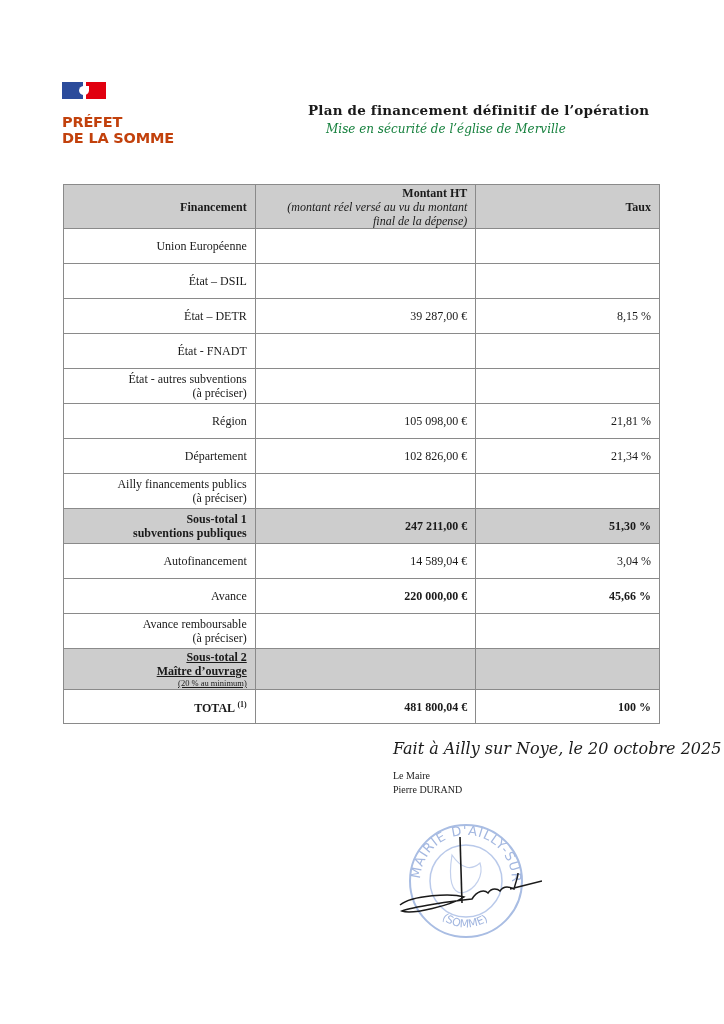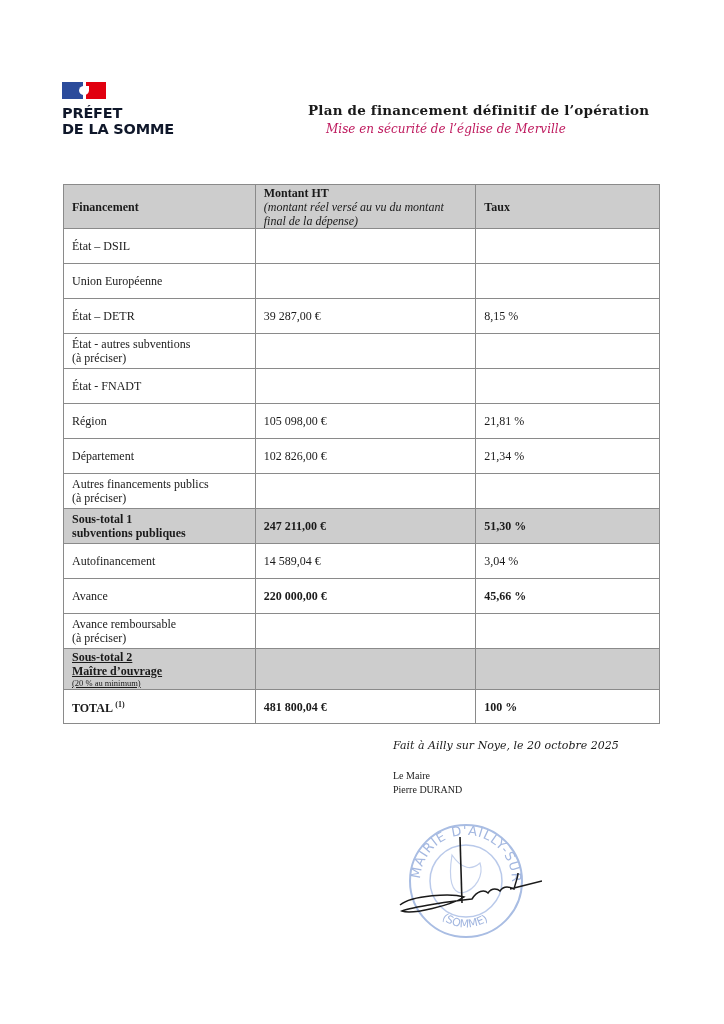--- a/index.html
+++ b/index.html
@@ -8,54 +8,54 @@
       font-family: "DejaVu Serif", "Liberation Serif", serif;
       color: #1a1a1a;
     }
     .logo { position: absolute; left: 62px; top: 82px; width: 130px; }
     .flag { position: relative; width: 44px; height: 18px; }
     .flag .blue { position: absolute; left: 0; top: 0; width: 21px; height: 17px; background: #2b4b9b; }
     .flag .red { position: absolute; left: 24px; top: 0; width: 20px; height: 17px; background: #e1000f; }
     .flag .white { position: absolute; left: 17px; top: 4px; width: 10px; height: 9px; background: #fff; border-radius: 50% 0 50% 50%; }
     .logo-title {
       font-family: "DejaVu Sans", "Liberation Sans", sans-serif;
-      font-weight: bold; font-size: 14.5px; line-height: 16px; color: #0f172a; margin-top: 5px; letter-spacing: -0.2px;
+      font-weight: bold; font-size: 14.5px; line-height: 16px; color: #c2410c; margin-top: 14px; letter-spacing: -0.2px;
     }
     .motto { font-family: "Liberation Serif", serif; font-style: italic; font-size: 8.5px; line-height: 10px; color: #333; margin-top: 3px; }
 
     .doc-title {
       position: absolute; left: 308px; top: 102px; font-size: 13.5px; font-weight: bold;
       font-family: "DejaVu Serif", serif; letter-spacing: 0.2px; white-space: nowrap;
     }
     .doc-subtitle {
       position: absolute; left: 326px; top: 122px; font-size: 12px; font-style: italic;
-      font-family: "DejaVu Serif", serif; white-space: nowrap; color: #be185d;
+      font-family: "DejaVu Serif", serif; white-space: nowrap; color: #15803d;
     }
 
     table.fin {
       position: absolute; left: 63px; top: 184px; width: 597px;
       border-collapse: collapse; font-family: "Liberation Serif", serif; font-size: 12px;
     }
     table.fin td, table.fin th {
-      border: 1.3px solid #8a8a8a; text-align: left; vertical-align: middle; padding: 0 8px; line-height: 14px;
+      border: 1.3px solid #8a8a8a; text-align: right; vertical-align: middle; padding: 0 8px; line-height: 14px;
     }
     table.fin col.c1 { width: 192px; }
     table.fin col.c2 { width: 221px; }
     table.fin col.c3 { width: 184px; }
     tr.head th { background: #cdcdcd; height: 43px; font-weight: bold; }
     tr.row td { height: 34px; }
     tr.grey td { background: #cdcdcd; font-weight: bold; margin-top: 15px; }
     tr.st2 td { height: 40px; text-decoration: underline; }
     tr.total td { height: 33px; font-weight: bold; margin-top: 25px; }
     .italic { font-style: italic; font-weight: normal; }
     .small { font-size: 8.5px; font-weight: normal; line-height: 10px; display: block; }
     .bold { font-weight: bold; }
     sup { font-size: 8px; }
 
-    .place { position: absolute; left: 393px; top: 739px; font-family: "DejaVu Serif", serif; font-style: italic; font-size: 11px; white-space: nowrap; }
+    .place { position: absolute; left: 393px; top: 739px; font-family: "DejaVu Serif", serif; font-style: italic; font-size: 16px; white-space: nowrap; }
     .sig-role { position: absolute; left: 393px; top: 769px; font-family: "Liberation Serif", serif; font-size: 10px; line-height: 14px; }
 
     .stamp { position: absolute; left: 392px; top: 815px; width: 150px; height: 130px; }
   </style>
 </head>
 <body>
 
 <div class="logo">
   <div class="flag">
     <div class="blue"></div>
@@ -81,56 +81,56 @@
       <tr class="head">
     <th>Financement</th>
     <th>
       <span>Montant HT</span><br>
       <span class="italic">(montant réel versé au vu du montant final de la dépense)</span>
     </th>
     <th>Taux</th>
   </tr>
 
   <tr class="row">
-    <td><span>État – DSIL</span></td>
+    <td><span>Union Européenne</span></td>
     <td></td>
     <td></td>
   </tr>
   <tr class="row">
-    <td><span>Union Européenne</span></td>
+    <td><span>État – DSIL</span></td>
     <td></td>
     <td></td>
   </tr>
   <tr class="row">
     <td><span>État – DETR</span></td>
     <td>39 287,00 €</td>
     <td>8,15 %</td>
   </tr>
   <tr class="row">
-    <td><span>État - autres subventions</span><br><span>(à préciser)</span></td>
+    <td><span>État - FNADT</span></td>
     <td></td>
     <td></td>
   </tr>
   <tr class="row">
-    <td><span>État - FNADT</span></td>
+    <td><span>État - autres subventions</span><br><span>(à préciser)</span></td>
     <td></td>
     <td></td>
   </tr>
   <tr class="row">
     <td><span>Région</span></td>
     <td>105 098,00 €</td>
     <td>21,81 %</td>
   </tr>
   <tr class="row">
     <td><span>Département</span></td>
     <td>102 826,00 €</td>
     <td>21,34 %</td>
   </tr>
   <tr class="row">
-    <td><span>Autres financements publics</span><br><span>(à préciser)</span></td>
+    <td><span>Ailly financements publics</span><br><span>(à préciser)</span></td>
     <td></td>
     <td></td>
   </tr>
 
   <tr class="row grey">
     <td><span>Sous-total 1</span><br><span>subventions publiques</span></td>
     <td>247 211,00 €</td>
     <td>51,30 %</td>
   </tr>
 

